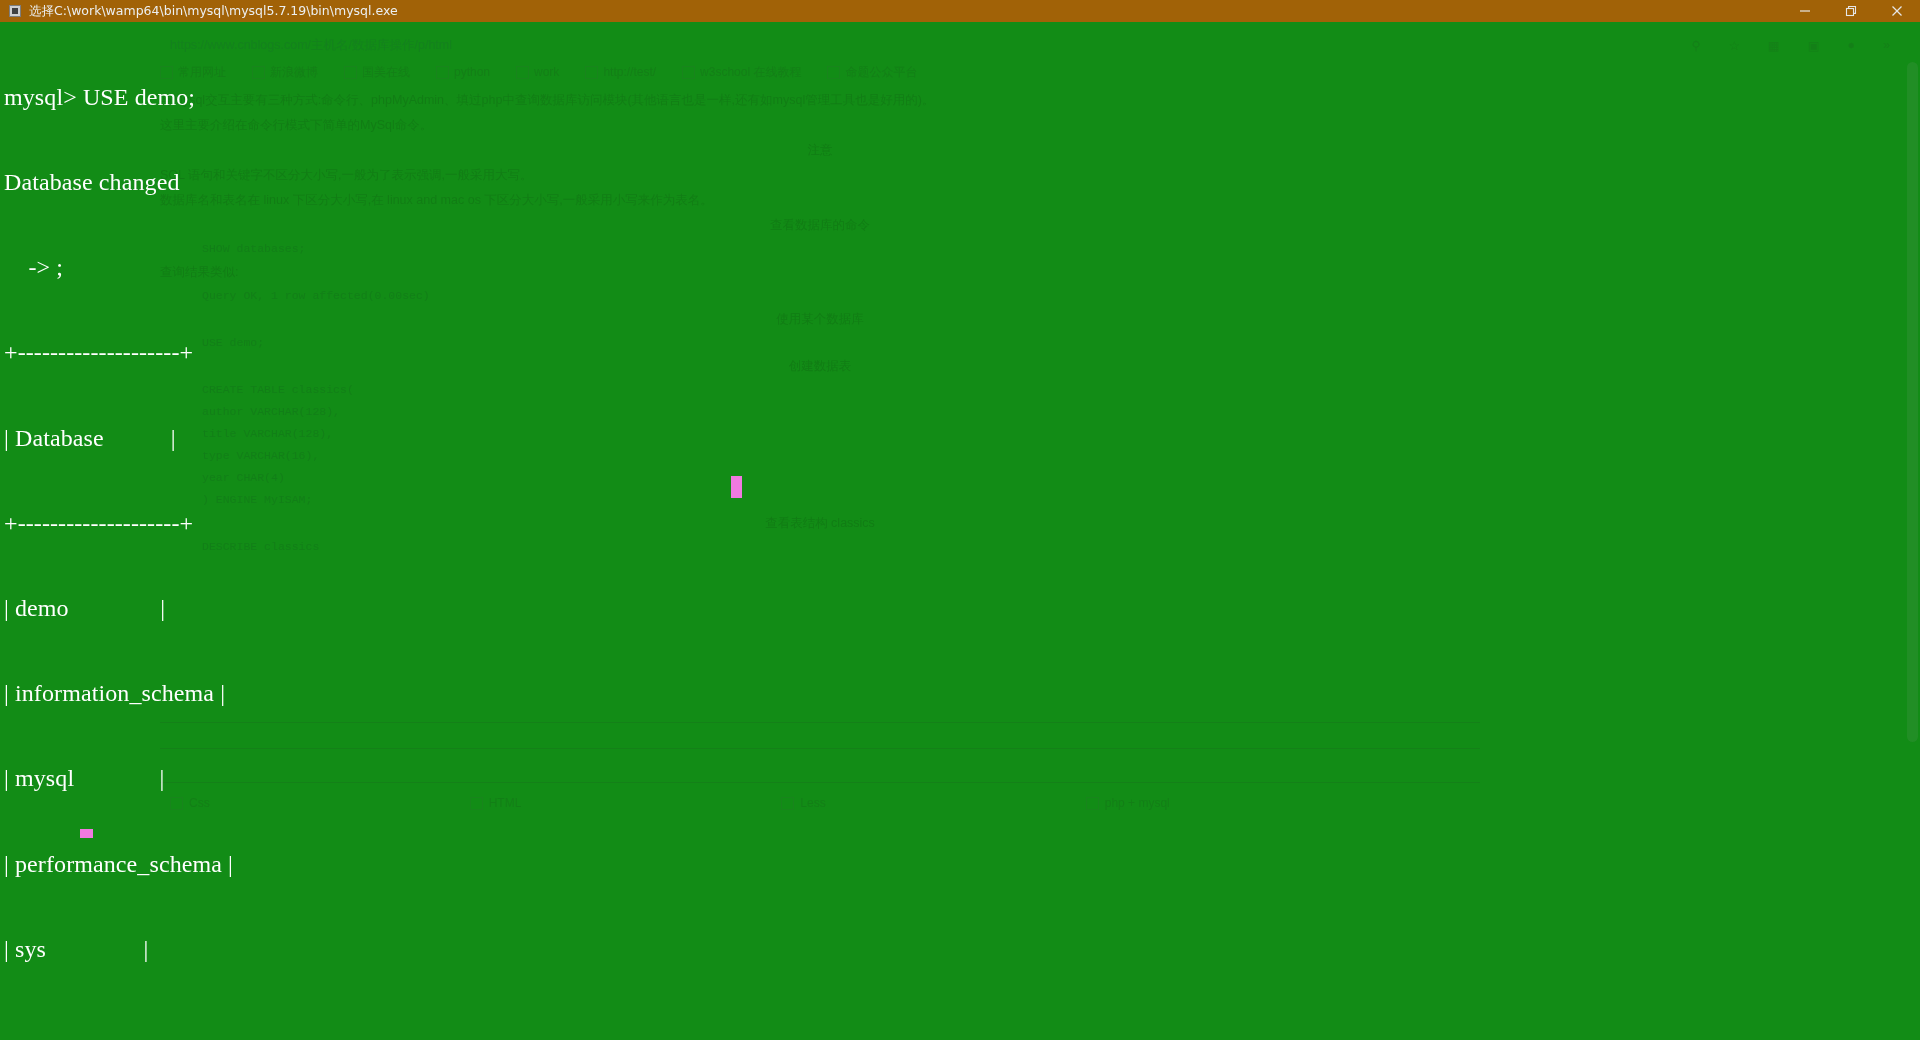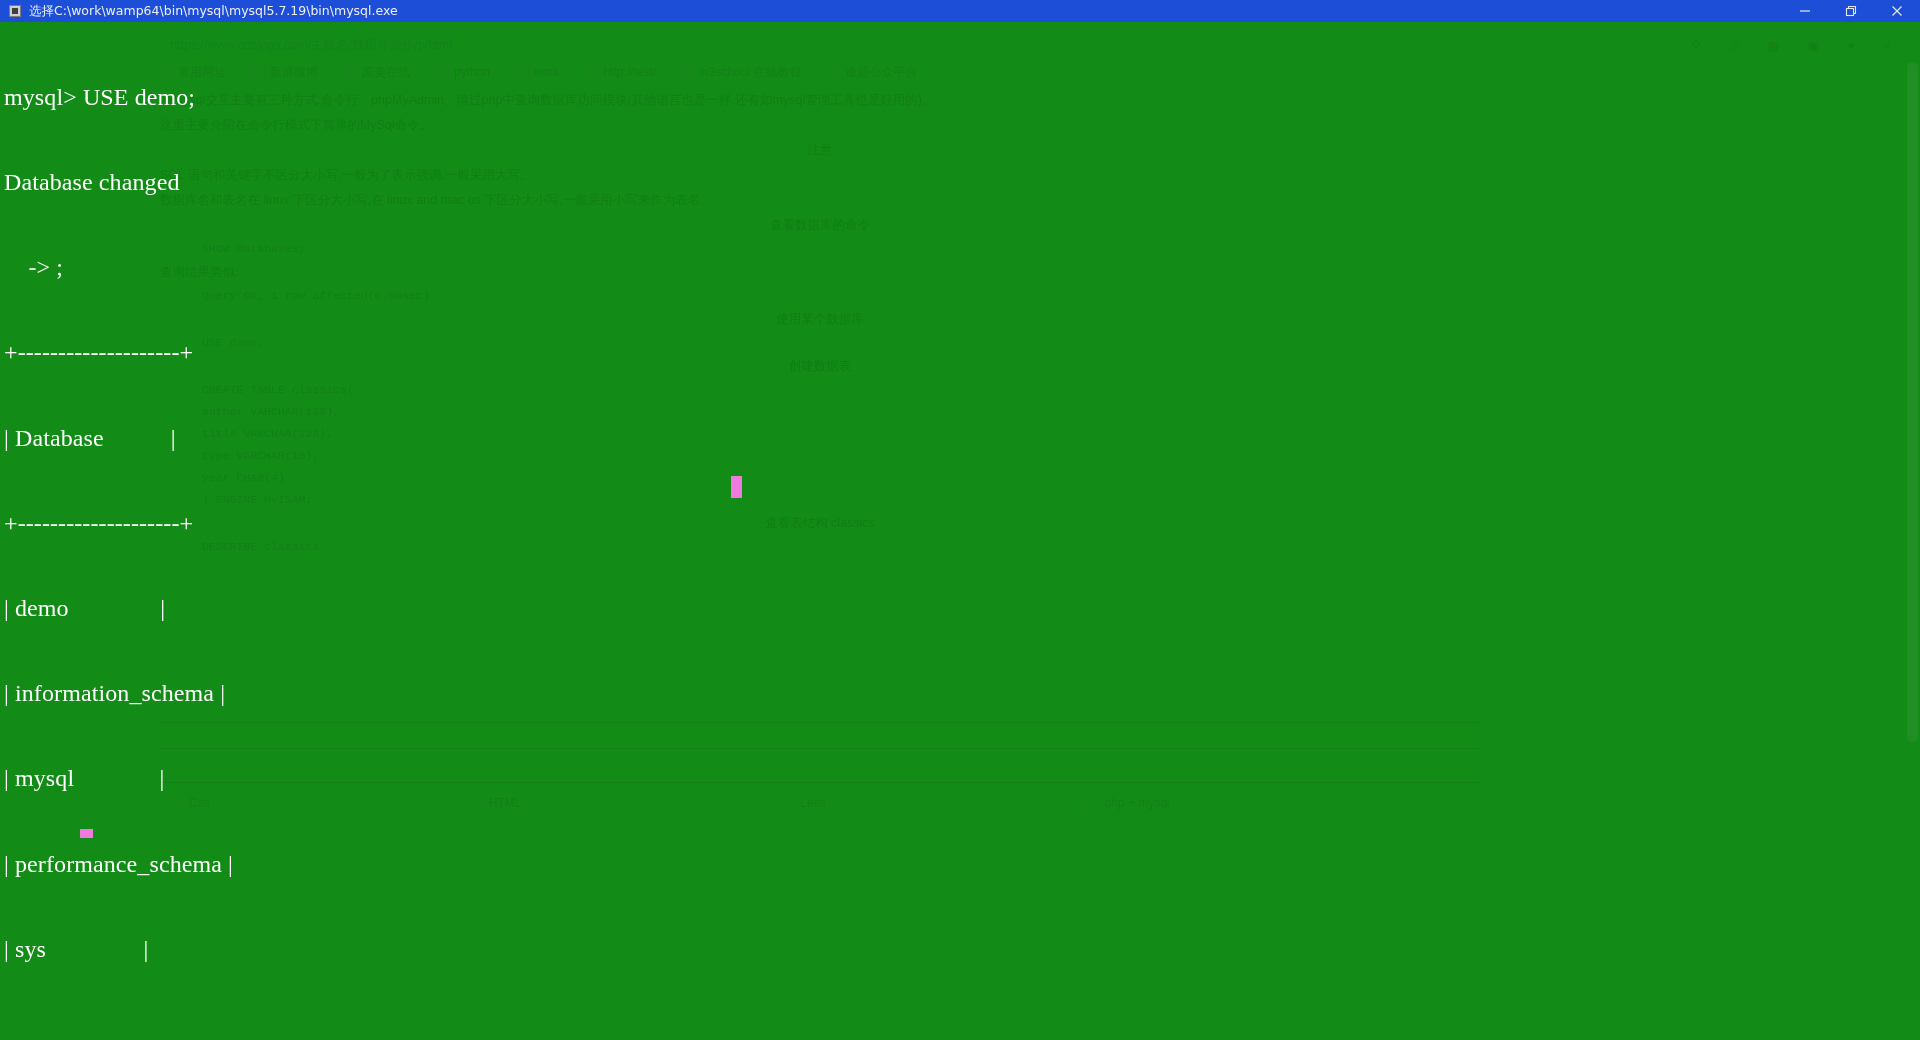--- a/index.html
+++ b/index.html
@@ -23,21 +23,21 @@
     background: #128c16;
     overflow: hidden;
   }
 
   
   #title-bar {
     position: absolute;
     left: 0; top: 0;
     width: 1920px;
     height: 22px;
-    background: #1d4ed8;
+    background: #a16207;
     display: flex;
     align-items: center;
     z-index: 40;
   }
   #title-icon {
     width: 12px; height: 12px;
     margin-left: 9px; margin-right: 8px;
     background: #cfcfcf;
     border: 1px solid #7d7d7d;
     box-sizing: border-box;

